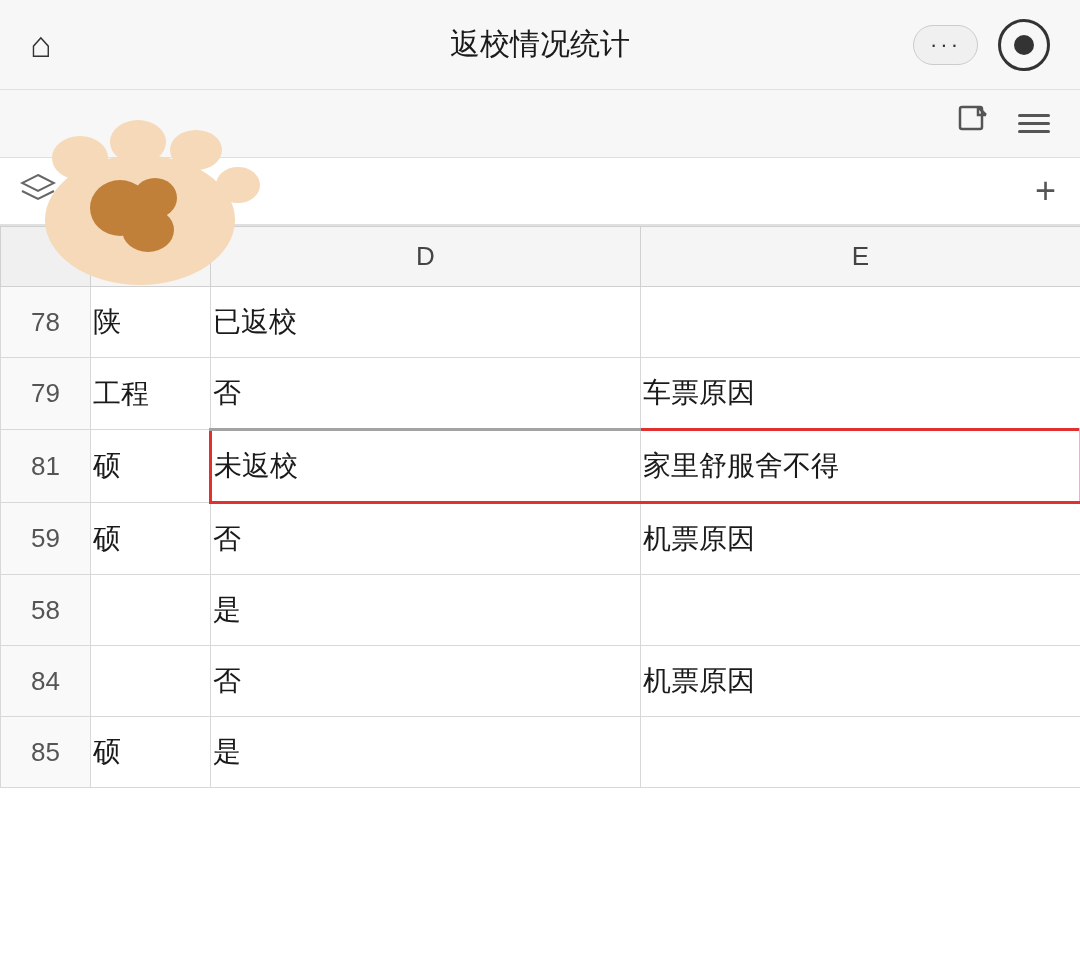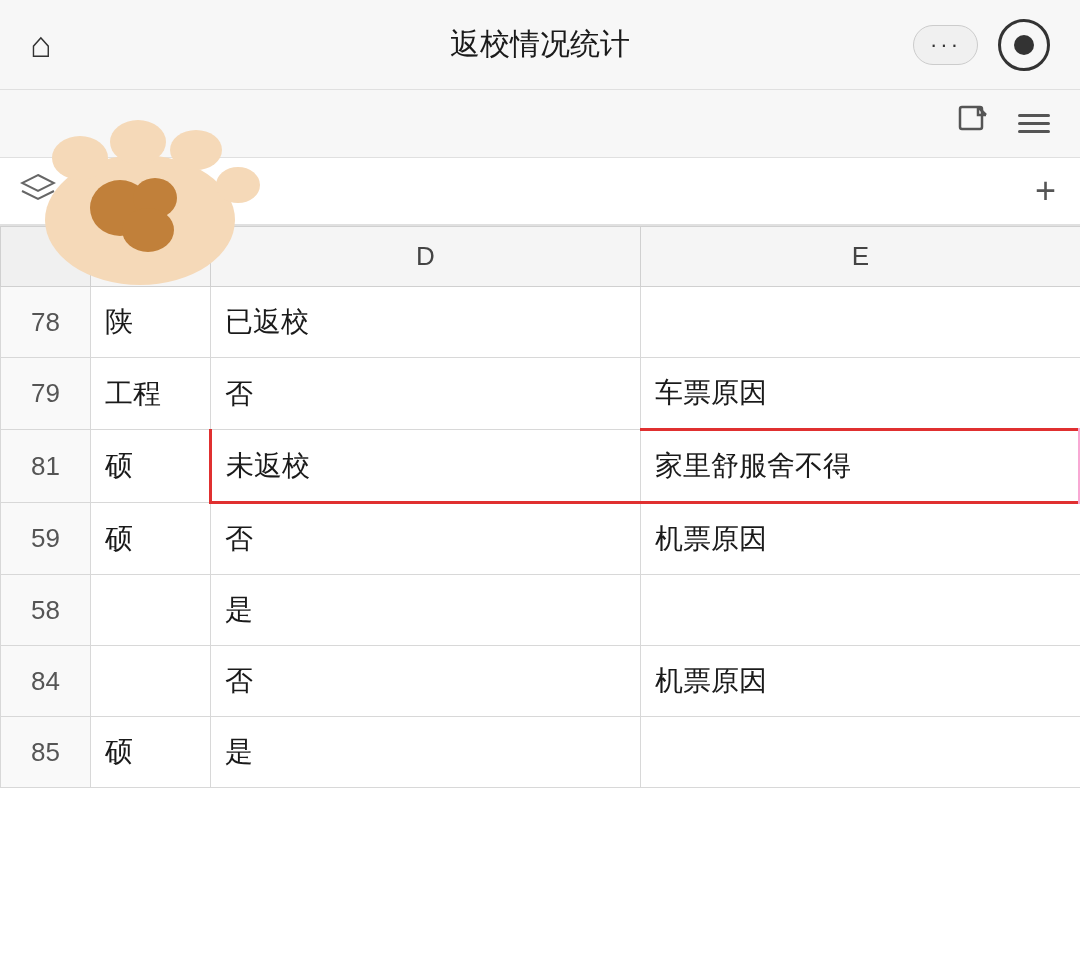--- a/index.html
+++ b/index.html
@@ -195,21 +195,21 @@
       position: absolute;
       top: 4px;
       right: 4px;
     }
 
     
     .data-row td {
       border: 1px solid #d8d8d8;
       font-size: 28px;
       color: #1a1a1a;
-      padding: 16px 14px;
+      padding: 16px 2px;
       vertical-align: middle;
     }
 
     .data-row td.row-num {
       text-align: center;
       background: #f9f9f9;
       color: #555;
       font-size: 26px;
     }
 
@@ -217,31 +217,31 @@
       text-align: left;
     }
 
     
     .row-highlighted td.highlight-cell {
       border-top: 3px solid #e03030;
       border-bottom: 3px solid #e03030;
     }
 
     .row-highlighted td.highlight-cell-first {
-      border-top: 1px solid #a3a3a3;
+      border-top: 3px solid #a3a3a3;
       border-bottom: 3px solid #e03030;
       border-left: 3px solid #e03030;
       border-radius: 14px 0 0 14px;
       font-family: Liberation Serif, serif;
     }
 
     .row-highlighted td.highlight-cell-last {
       border-top: 3px solid #e03030;
       border-bottom: 3px solid #e03030;
-      border-right: 5px solid #f9a8d4;
+      border-right: 3px solid #f9a8d4;
       border-radius: 0 14px 14px 0;
     }
   </style>
 </head>
 <body>
 
 <div class="header">
   <div class="header-left">
     <span class="home-icon">⌂</span>
   </div>

